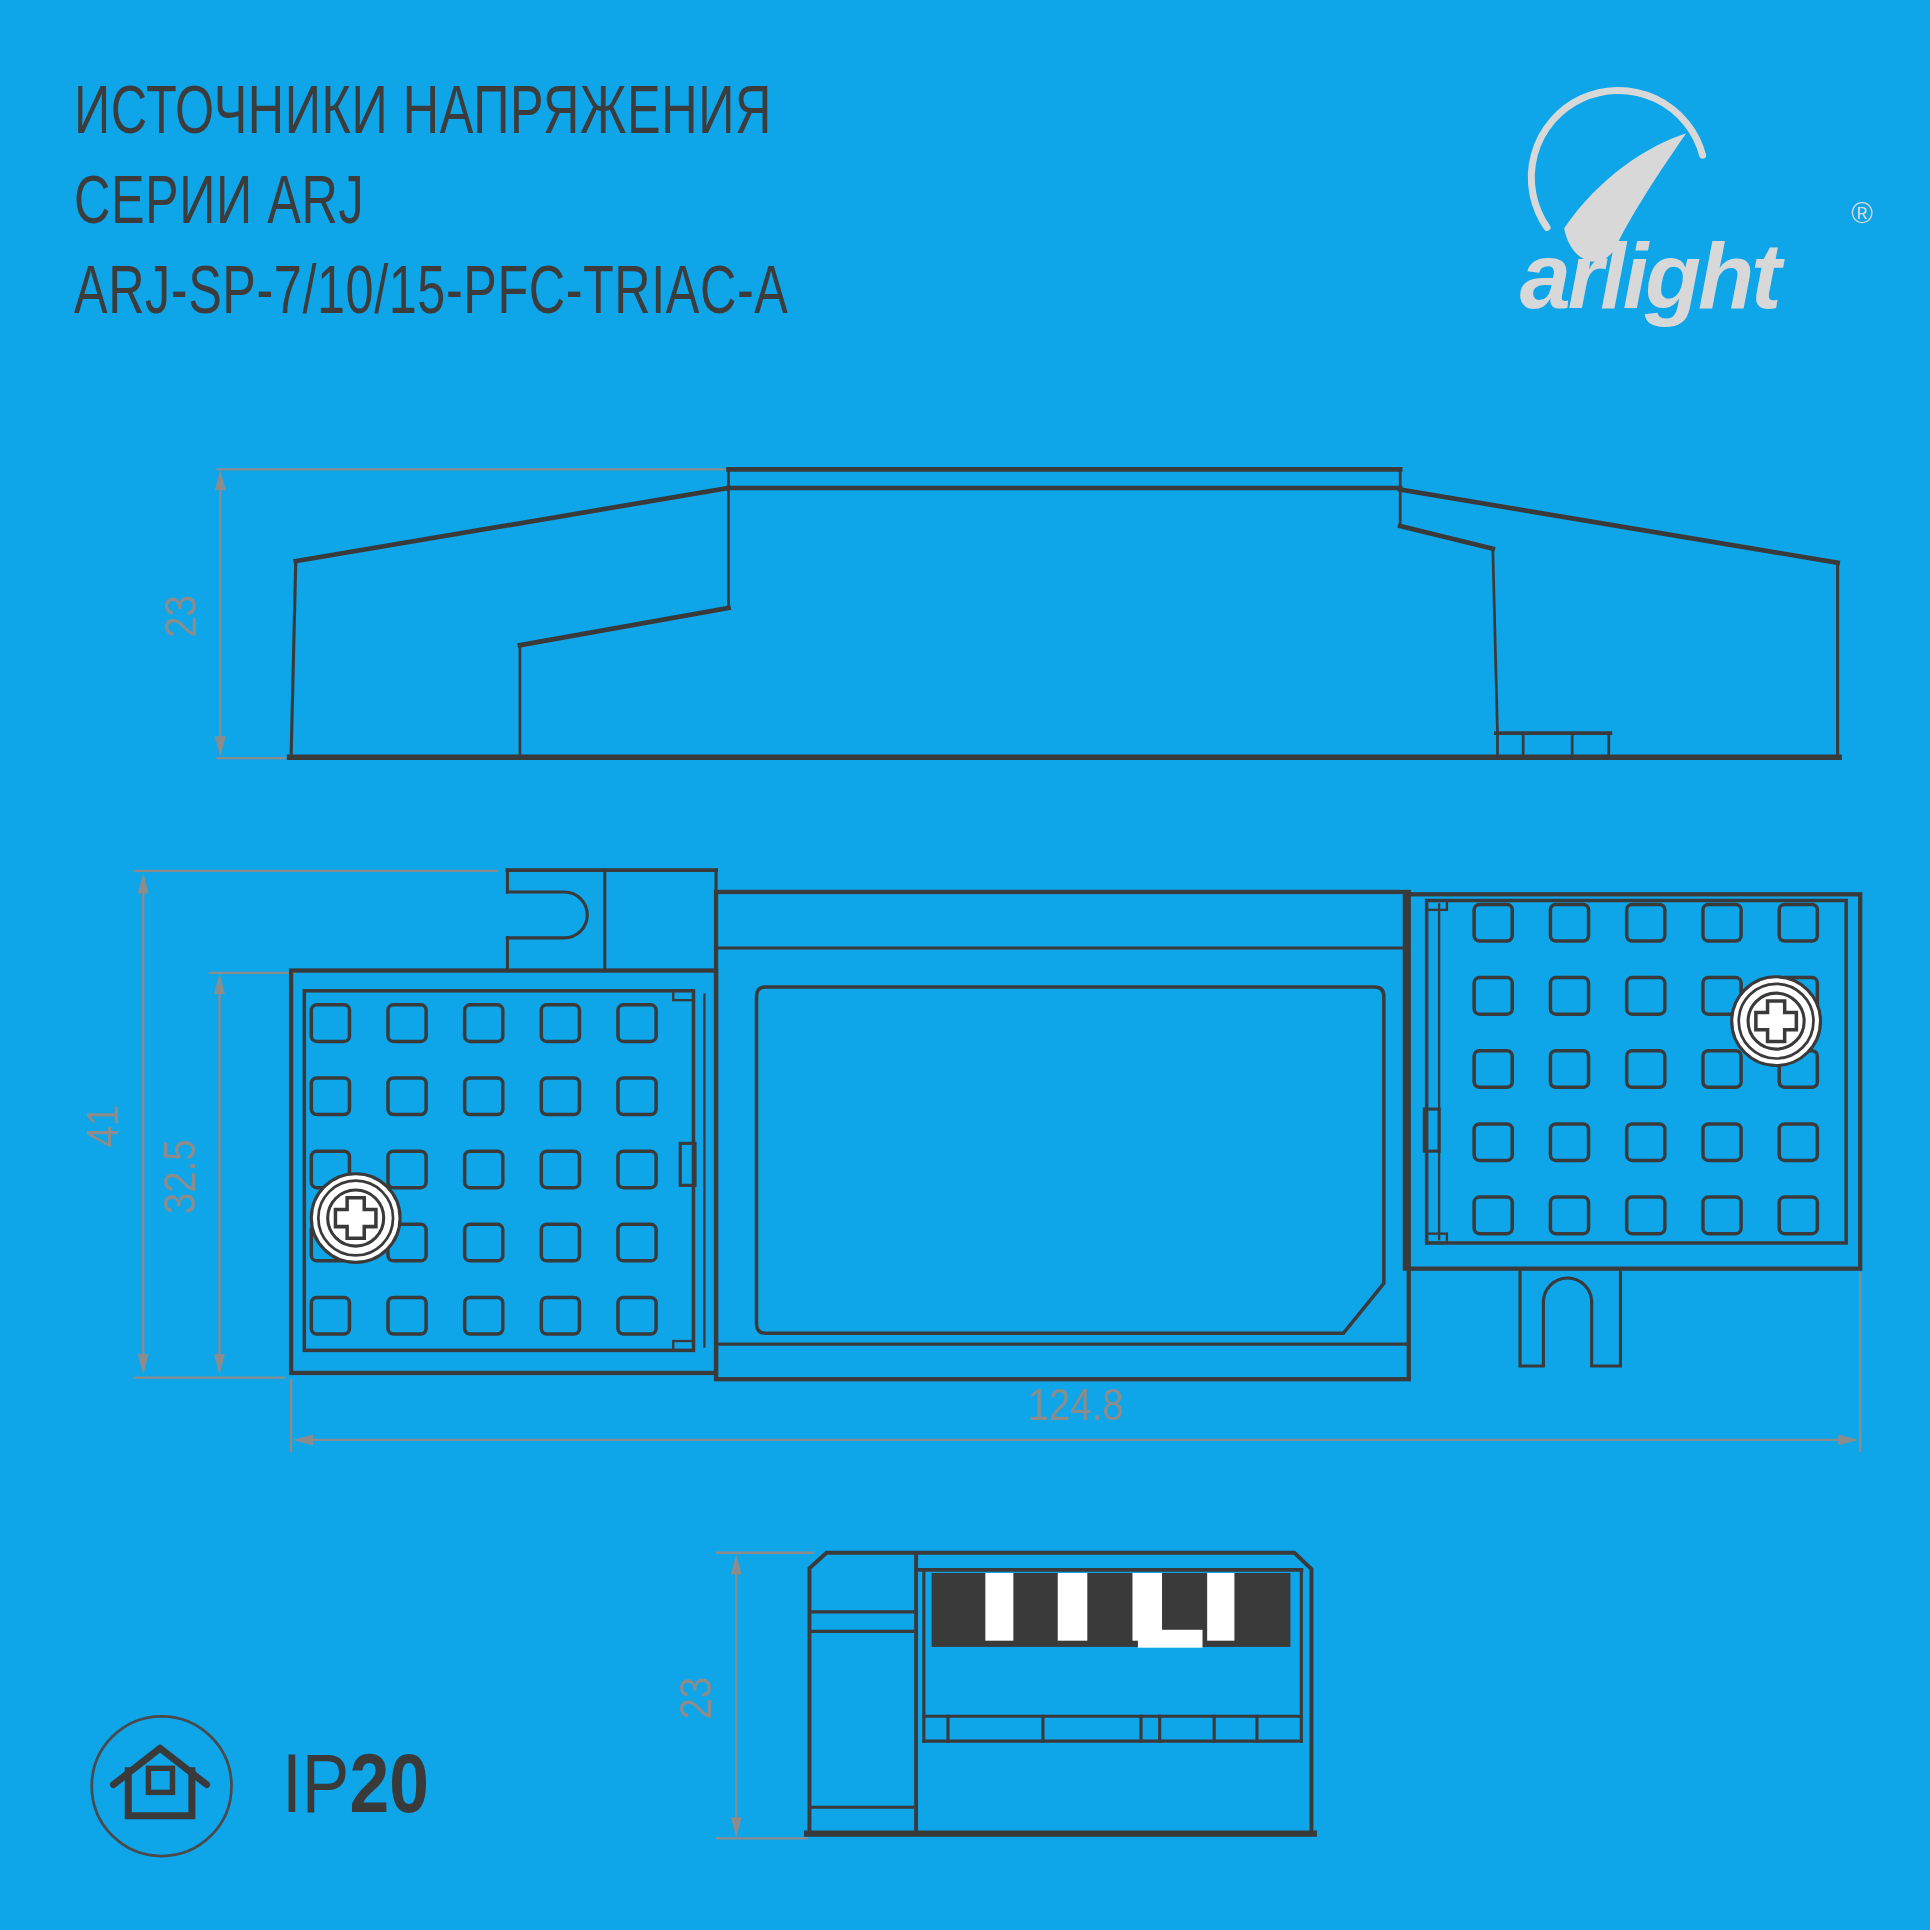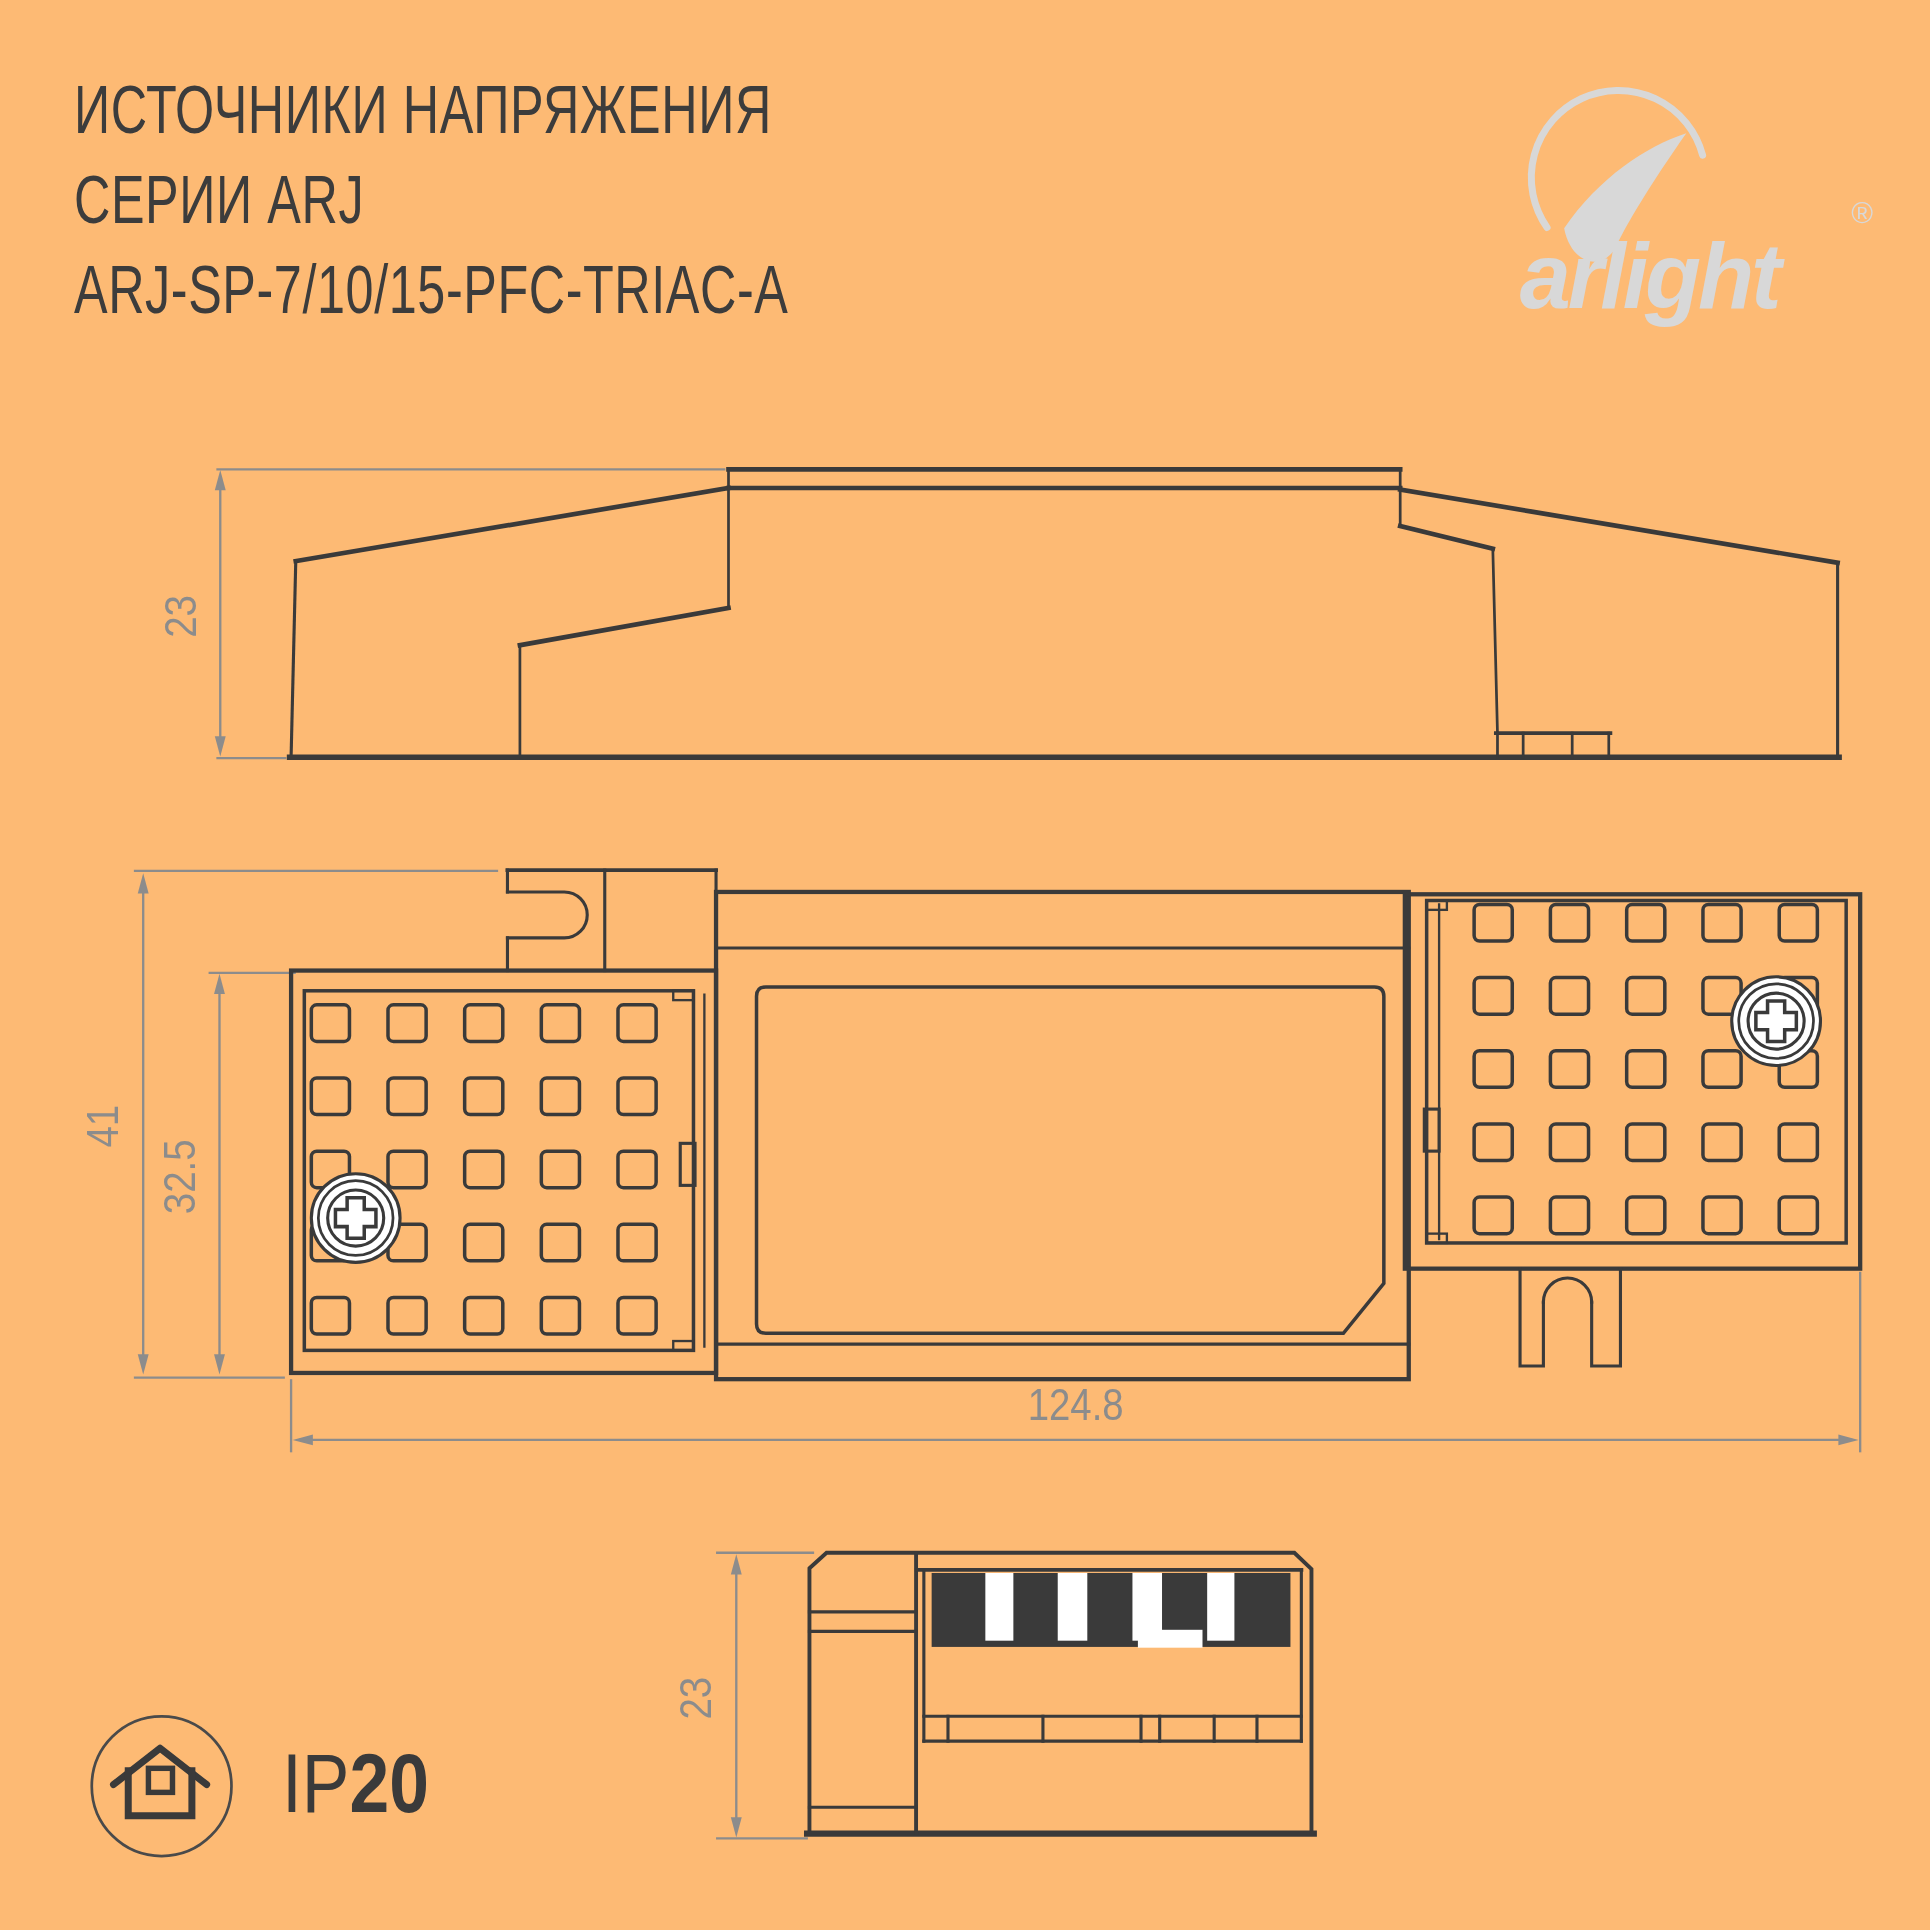--- a/index.html
+++ b/index.html
@@ -1,16 +1,16 @@
 <!DOCTYPE html>
 <html style="font-size:12.5px"><head>
 <meta charset="utf-8">
 <style>
   html,body{margin:0;padding:0;background:#fff;}
-  .canvas{position:relative;width:1931px;height:1931px;background:#fdba74;overflow:hidden;
+  .canvas{position:relative;width:1931px;height:1931px;background:#0ea5e9;overflow:hidden;
           font-family:"Liberation Sans",sans-serif;}
   .art{position:absolute;left:0;top:0;}
   
   .ln{stroke:#3a3a3a;fill:none;stroke-linecap:square;}
   .w3{stroke-width:3;} .w35{stroke-width:3.5;} .w4{stroke-width:4;} .w45{stroke-width:4.5;}
   .w5{stroke-width:5;} .w55{stroke-width:5.5;} .w6{stroke-width:6;} .w7{stroke-width:7;} .w8{stroke-width:8;}
   .dim{stroke:#8c8c8c;stroke-width:3;fill:none;}
   .garr{fill:#8c8c8c;stroke:none;}
   .dim-text{fill:#8c8c8c;font-size:58px;}
   .fill-dark{fill:#3a3a3a;stroke:none;}

